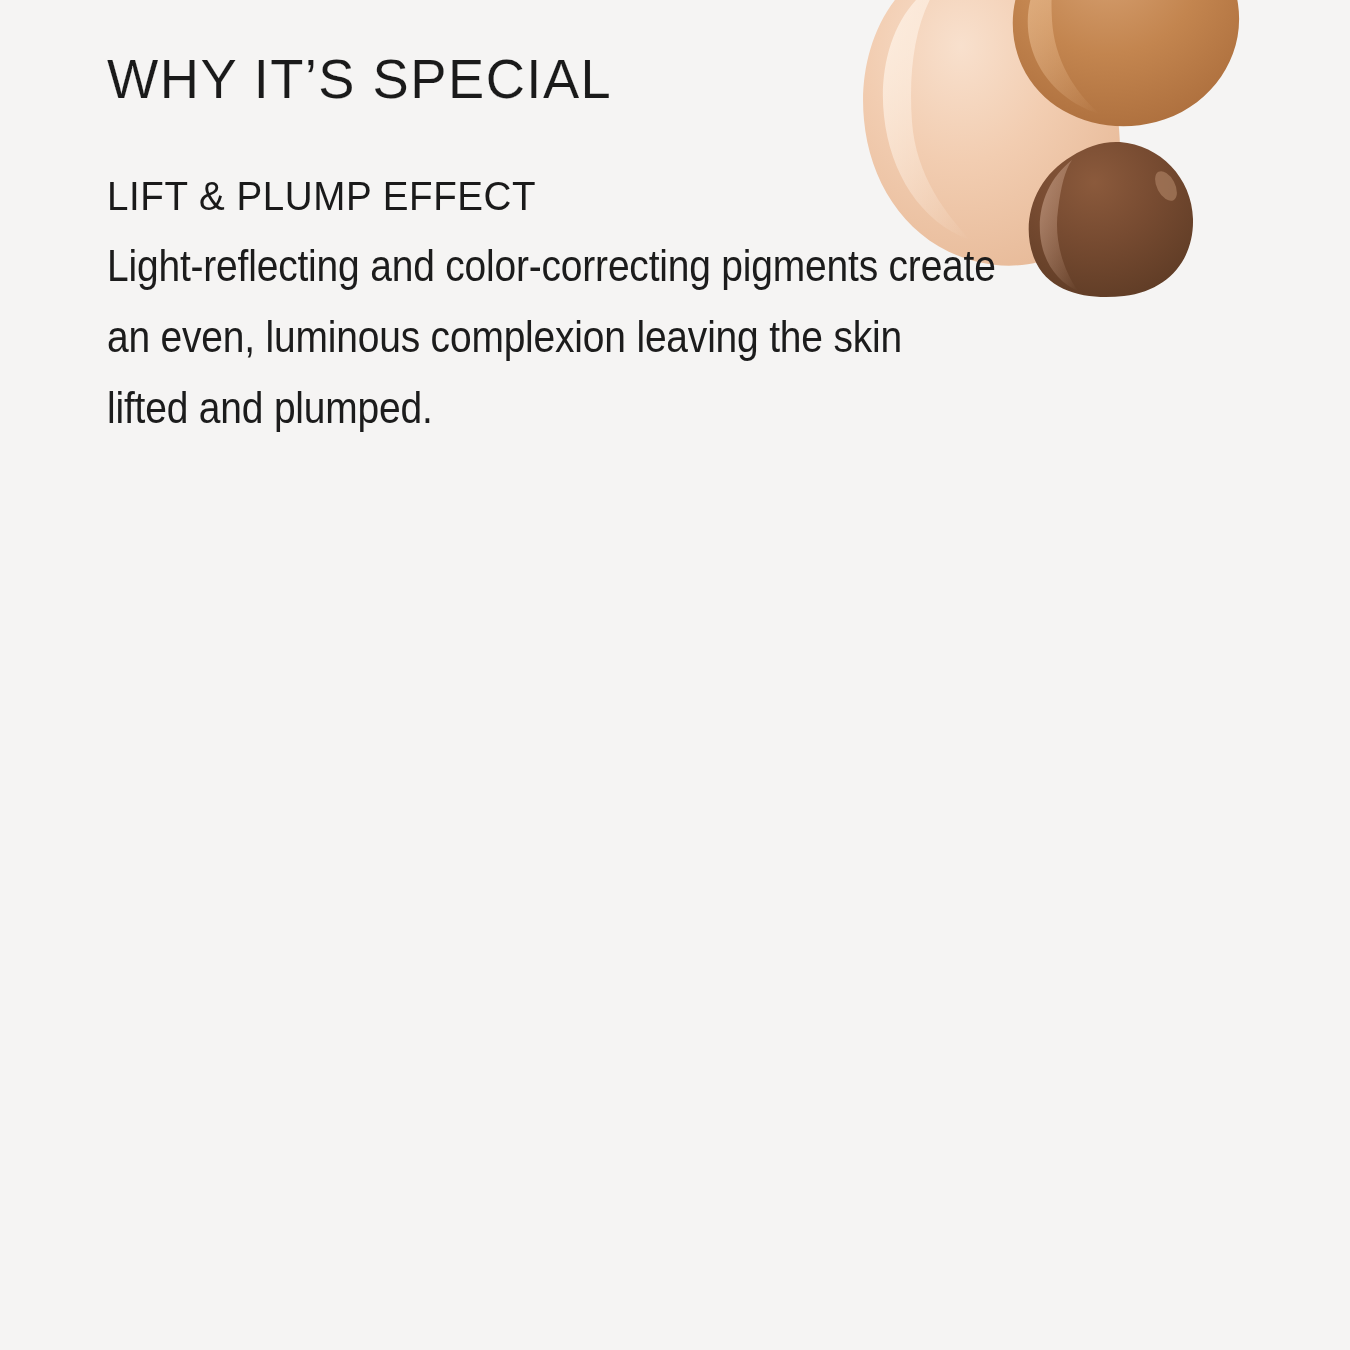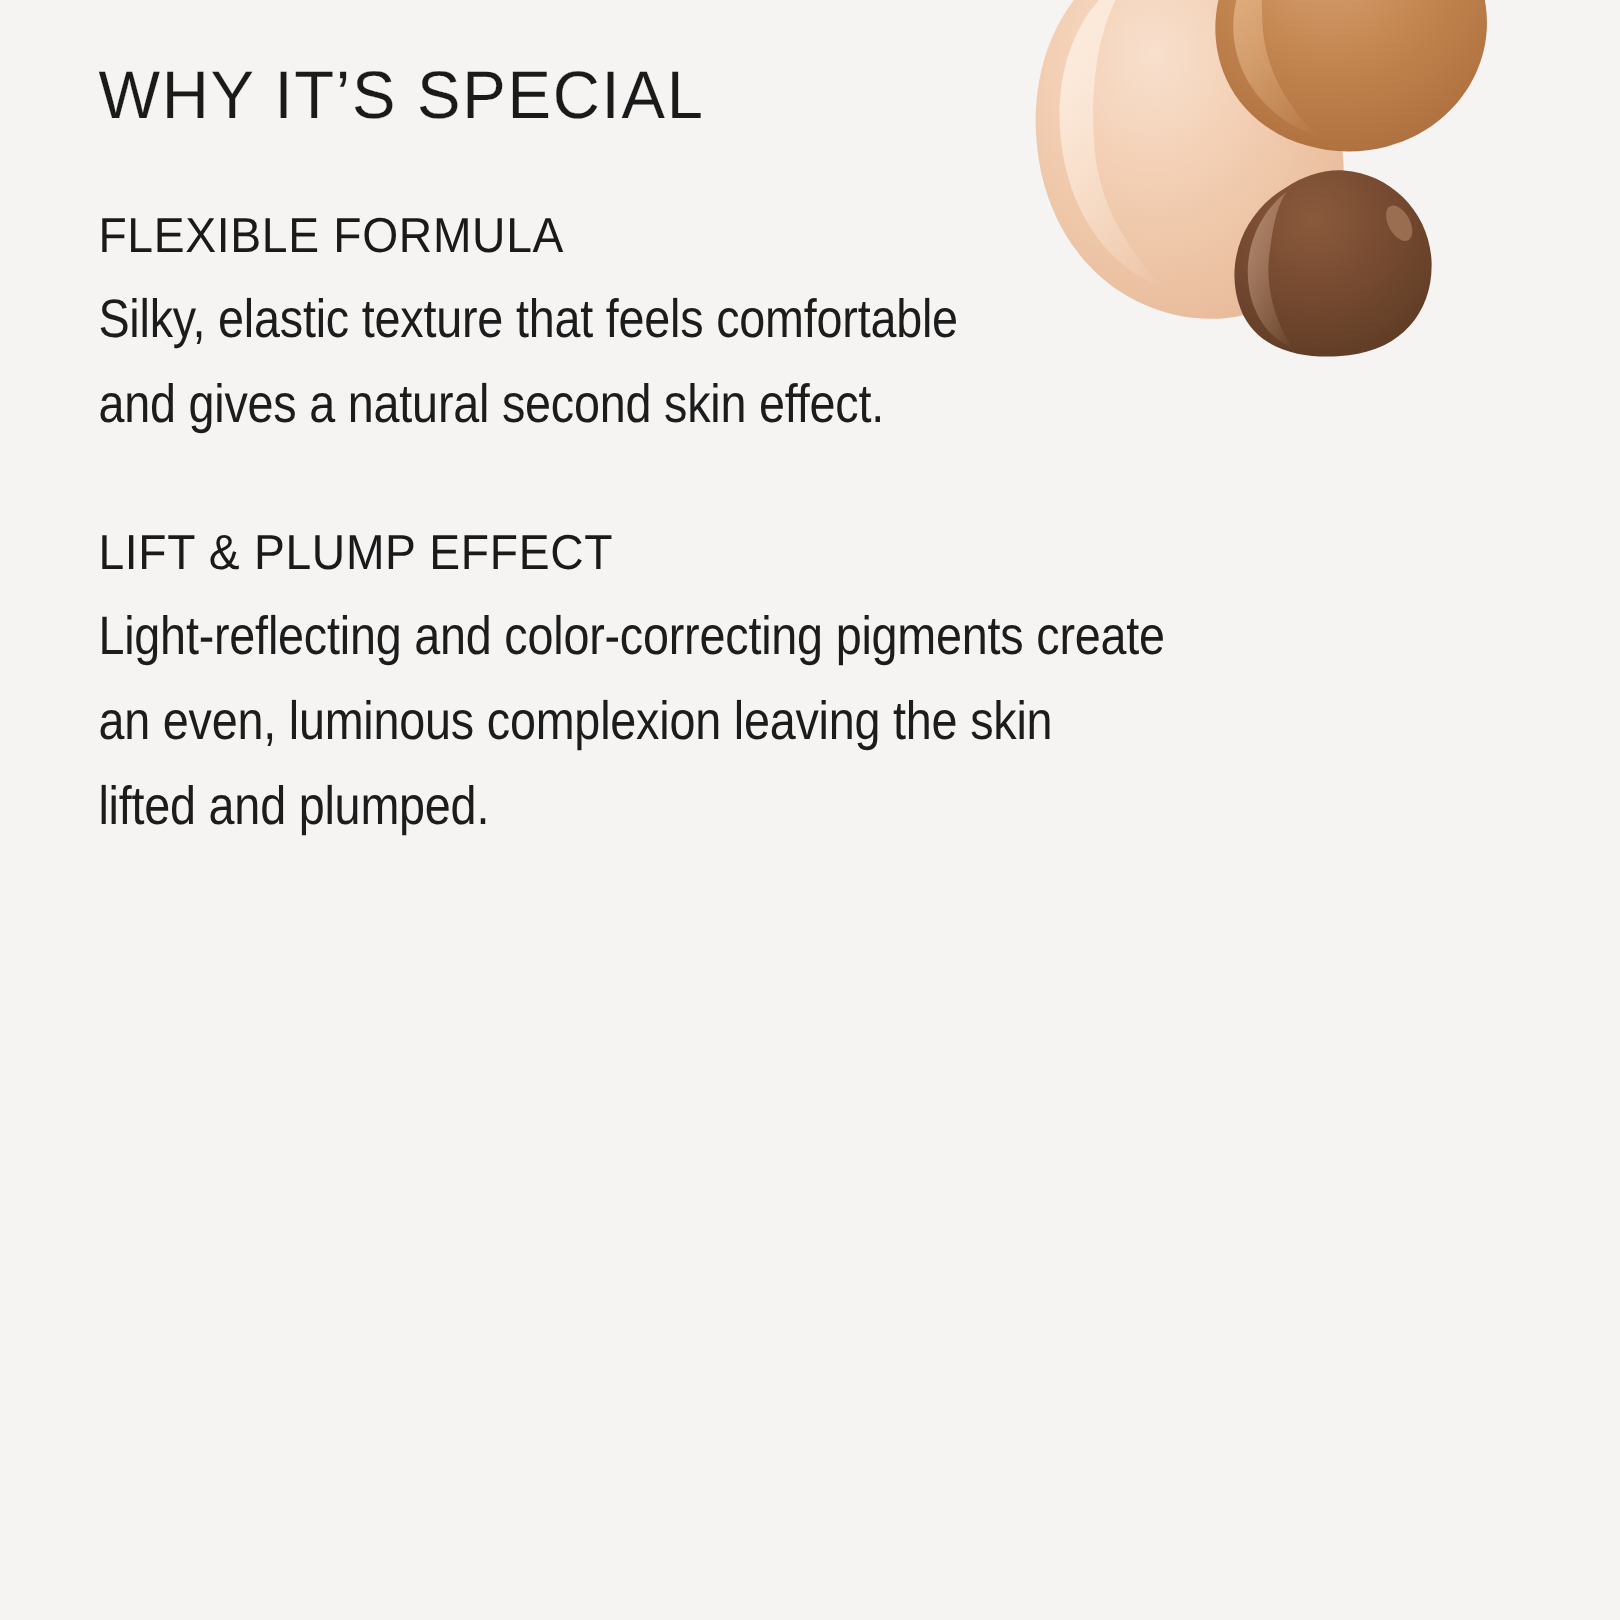--- a/index.html
+++ b/index.html
@@ -34,21 +34,21 @@
   }
   #droplets svg {
     display: block;
     width: 500px;
     height: 330px;
   }
 
   
   #content {
     position: absolute;
-    left: 82px;
+    left: 107px;
     top: 0;
     width: 1200px;
   }
 
   .page-title {
     font-family: "Liberation Sans", sans-serif;
     font-weight: 300;
     font-size: 56px;
     letter-spacing: 1.5px;
     color: #1a1a1a;
@@ -171,25 +171,20 @@
                  C 211 186, 215 170, 222 160 Z" fill="url(#glossDark)"></path>
         <ellipse cx="316" cy="186" rx="9" ry="16" transform="rotate(-28 316 186)" fill="#b88c6d" opacity="0.55"></ellipse>
       </g>
     </svg>
   </div>
 
   <div id="content">
 
     <h1 class="page-title">WHY IT’S SPECIAL</h1>
 
-    <div class="section">
-      <h2 class="section-heading">FLEXIBLE FORMULA</h2>
-      <p class="section-body">Silky, elastic texture that feels comfortable
-and gives a natural second skin effect.</p>
-    </div>
 
     <div class="section">
       <h2 class="section-heading">LIFT &amp; PLUMP EFFECT</h2>
       <p class="section-body">Light-reflecting and color-correcting pigments create
 an even, luminous complexion leaving the skin
 lifted and plumped.</p>
     </div>
 
 
 

